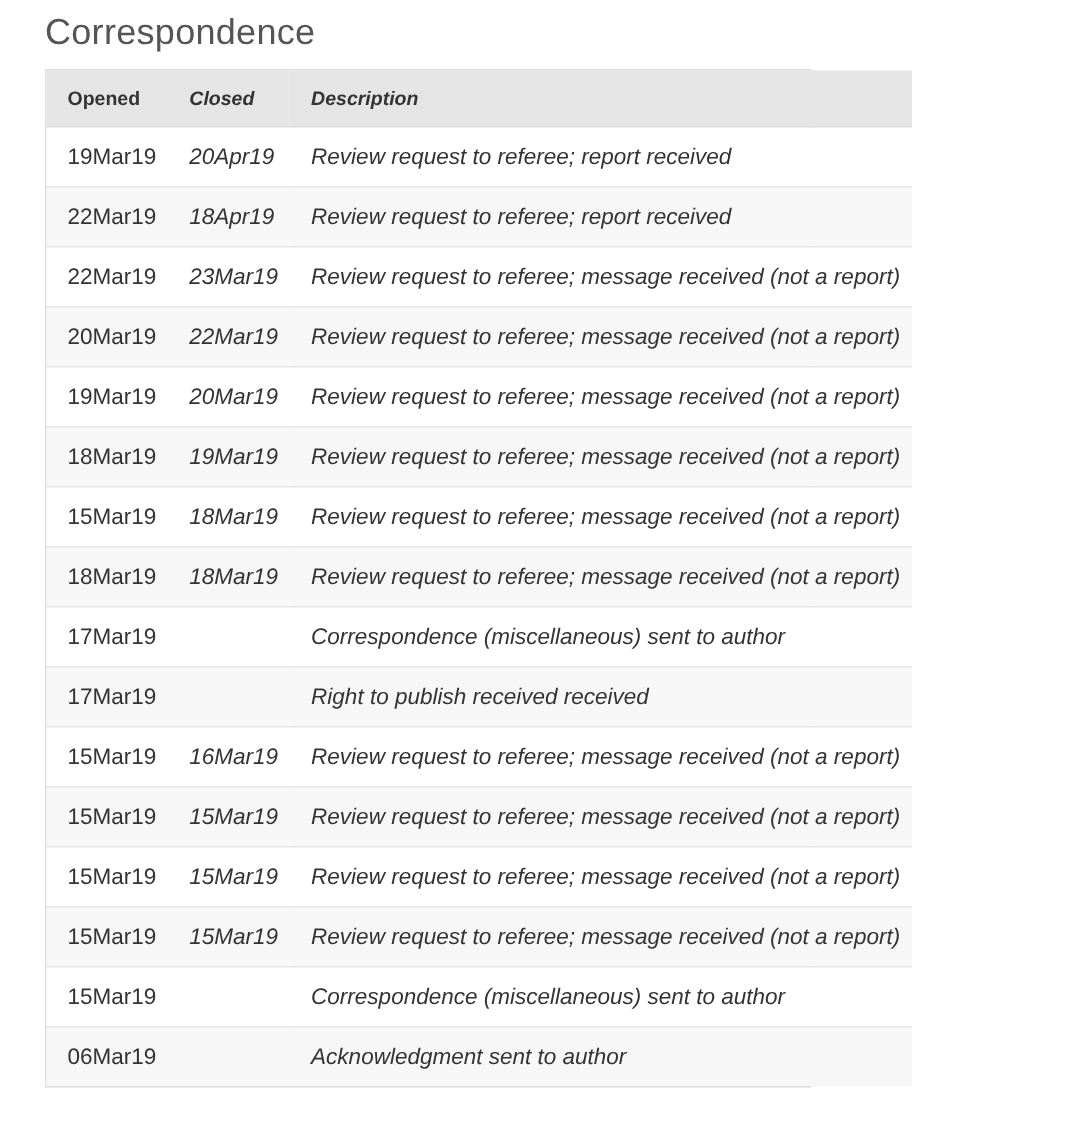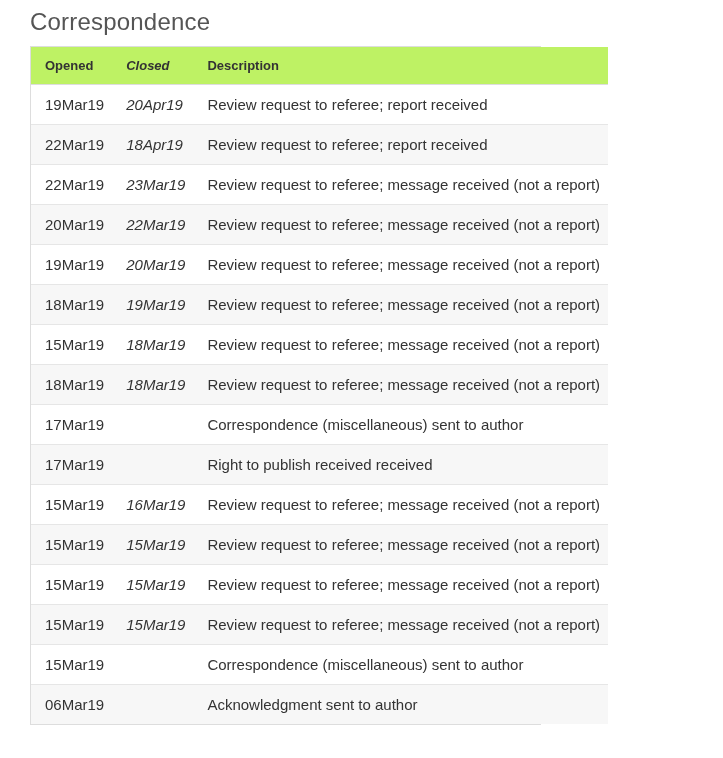--- a/index.html
+++ b/index.html
@@ -40,41 +40,41 @@
     border-collapse: collapse;
     width: 100%;
     font-size: 13px;
   }
   table.corr thead th {
     text-align: left;
     font-weight: bold;
     font-size: 13px;
     color: #333333;
     padding: 11px 8px 11px 14px;
-    background: #bef264;
+    background: #e5e5e5;
     border-bottom: 1px solid #dddddd;
     white-space: nowrap;
   }
   table.corr tbody td {
     padding: 11px 8px 11px 14px;
     border-top: 1px solid #e6e6e6;
     color: #333333;
     font-size: 15px;
     vertical-align: top;
     white-space: nowrap;
   }
   table.corr tbody tr:nth-child(even) {
     background: #f7f7f7;
   }
   table.corr tbody tr:nth-child(odd) {
     background: #ffffff;
   }
   .col-opened { width: 74px; }
   .col-closed { width: 76px; font-style: italic; }
-  .col-desc { width: auto; }
+  .col-desc { width: auto; font-style: italic; }
 </style>
 </head>
 <body>
 
 <div class="page">
   <h1 class="page-title">Correspondence</h1>
 
   <div class="table-wrap">
     <table class="corr">
       <thead>

